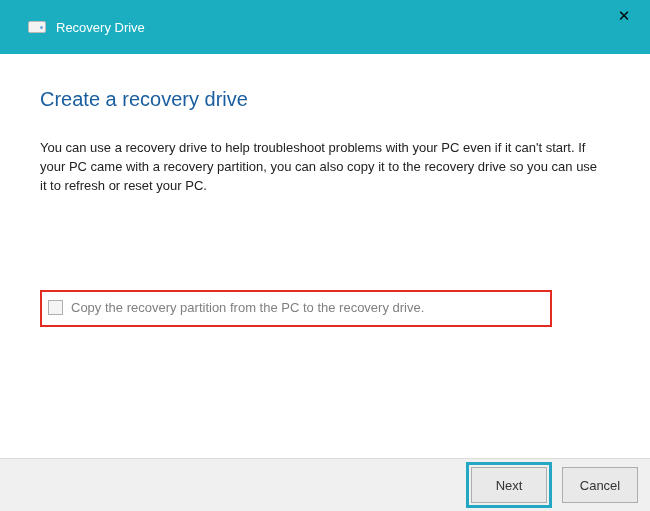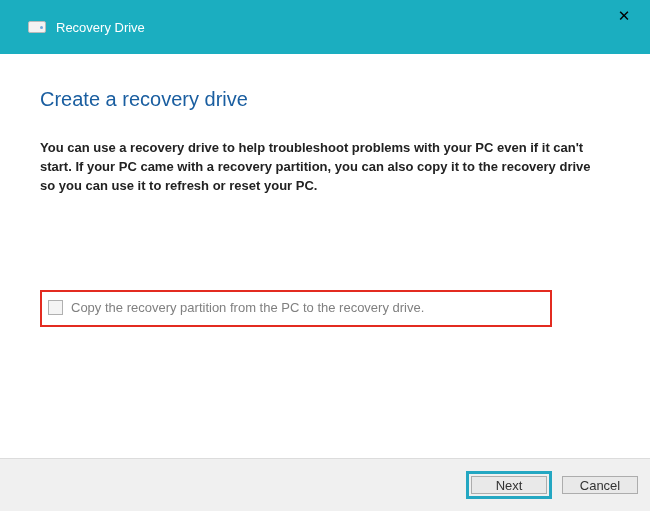--- a/index.html
+++ b/index.html
@@ -57,21 +57,20 @@
     color: #1a5ea0;
     font-size: 20px;
     font-weight: 400;
     margin-bottom: 28px;
   }
   .body-text {
     color: #222;
     font-size: 13px;
     line-height: 1.45;
     max-width: 560px;
-    font-weight: bold;
   }
 
   .checkbox-row-wrap {
     margin-top: 94px;
     border: 2px solid #e32b20;
     padding: 8px 6px 10px 6px;
     width: 512px;
     display: flex;
     align-items: center;
   }
@@ -97,21 +96,21 @@
     border-top: 1px solid #dcdcdc;
     background: #f0f0f0;
     display: flex;
     align-items: center;
     justify-content: flex-end;
     padding-right: 12px;
     gap: 10px;
   }
   .btn {
     min-width: 76px;
-    height: 18px;
+    height: 36px;
     background: #e9e9e9;
     border: 1px solid #adadad;
     font-size: 13px;
     color: #333;
     display: inline-flex;
     align-items: center;
     justify-content: center;
     cursor: default;
   }
   .highlight-next {

